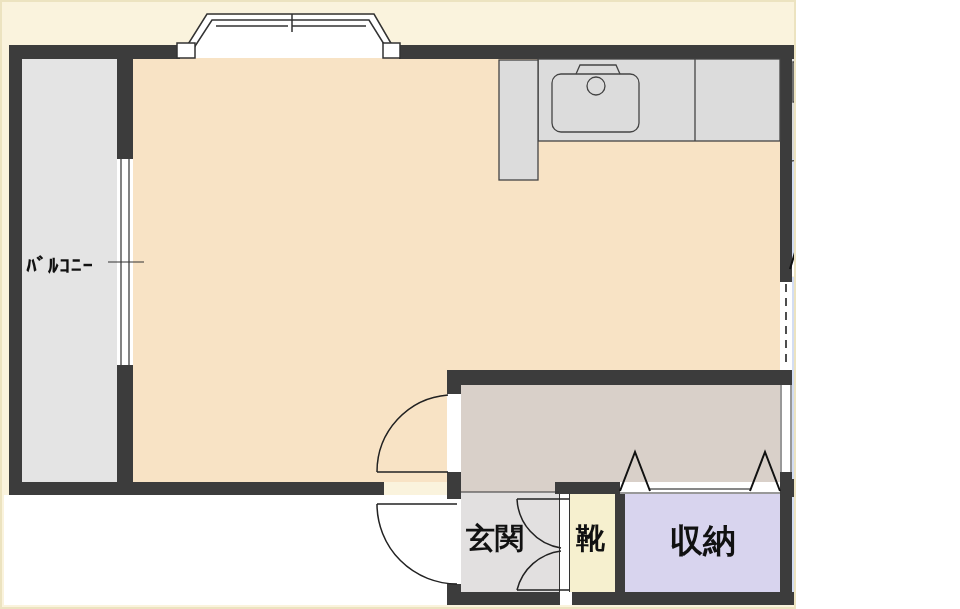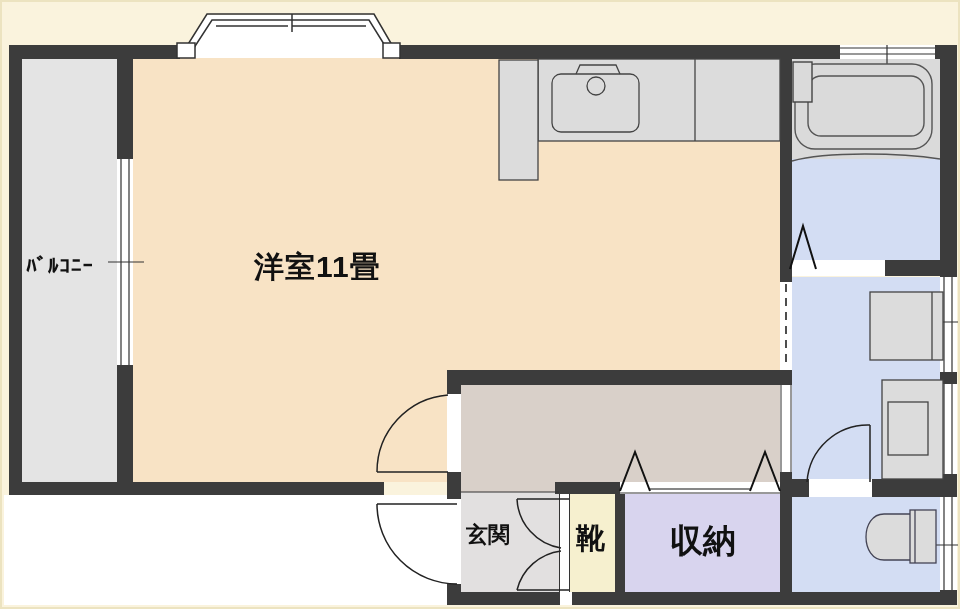--- a/index.html
+++ b/index.html
@@ -1,17 +1,17 @@
 <!DOCTYPE html>
 <html><head>
 <meta charset="utf-8">
 <style>
   html,body{margin:0;padding:0;}
   #stage{
-    position:relative; width:960px; height:609px;
+    position:relative; width:796px; height:609px;
     background:#faf3dd; overflow:hidden;
     border:2px solid #ece3c0; box-sizing:border-box;
     font-family:"Liberation Sans","DejaVu Sans",sans-serif;
     padding-left:36px;
   }
   .room{position:absolute;}
   .r-outside-white{left:2px;top:493px;width:445px;height:110px;background:#ffffff;}
   .r-balcony{left:20px;top:55px;width:95px;height:425px;background:#e4e4e4;}
   .r-main-a{left:130px;top:55px;width:648px;height:313px;background:#f8e3c5;}
   .r-main-b{left:130px;top:368px;width:317px;height:112px;background:#f8e3c5;}
@@ -21,21 +21,21 @@
   .r-shoes{left:568px;top:492px;width:45px;height:98px;background:#f6f0cf;}
   .r-storage{left:623px;top:492px;width:155px;height:98px;background:#d8d4ee;}
   .r-bath-floor{left:790px;top:55px;width:148px;height:102px;background:#dadada;}
   .r-bath-wet{left:790px;top:157px;width:148px;height:101px;background:#d3ddf3;}
   .r-washroom{left:790px;top:275px;width:148px;height:202px;background:#d3ddf3;}
   .r-toilet{left:790px;top:495px;width:148px;height:95px;background:#d3ddf3;}
   svg#overlay{position:absolute;left:0;top:0;z-index:5;}
   .label{position:absolute;z-index:9;color:#111;font-weight:bold;line-height:1;white-space:nowrap;}
   .lbl-balcony{left:24px;top:253px;font-size:21px;letter-spacing:1px;}
   .lbl-main{left:252px;top:250px;font-size:30px;letter-spacing:1px;}
-  .lbl-genkan{left:464px;top:522px;font-size:22px;}
+  .lbl-genkan{left:464px;top:522px;font-size:29px;}
   .lbl-shoes{left:574px;top:522px;font-size:29px;}
   .lbl-storage{left:668px;top:522px;font-size:33px;}
 </style>
 </head>
 <body>
 
 <div id="stage">
 
   <div class="room r-outside-white"></div>
   <div class="room r-balcony"></div>
@@ -187,18 +187,17 @@
     </g>
 
     <g stroke="#111" stroke-width="2" fill="none">
       <path d="M618,489 L633,450 L648,489"></path>
       <path d="M748,489 L763,450 L778,489"></path>
       <path d="M648,487 L748,487" stroke-width="1.2"></path>
     </g>
   </svg>
 
   <div class="label lbl-balcony">ﾊﾞﾙｺﾆｰ</div>
-  <div class="label lbl-main">洋室11畳</div>
   <div class="label lbl-genkan">玄関</div>
   <div class="label lbl-shoes">靴</div>
   <div class="label lbl-storage">収納</div>
 
 </div>
 
 </body></html>

